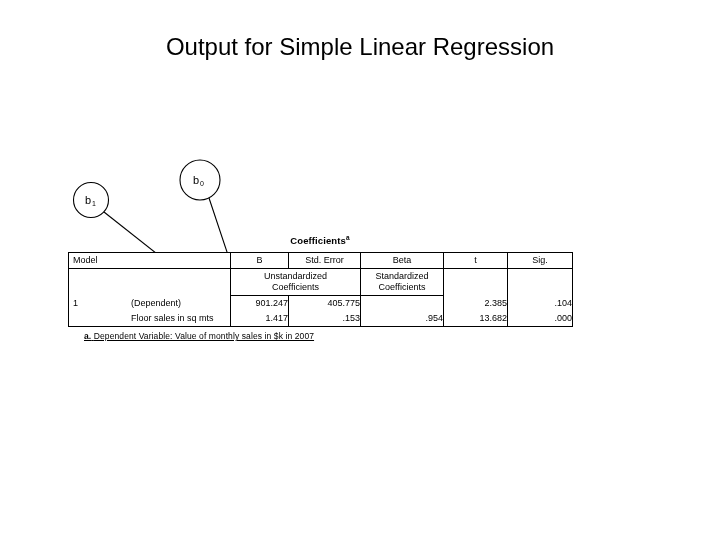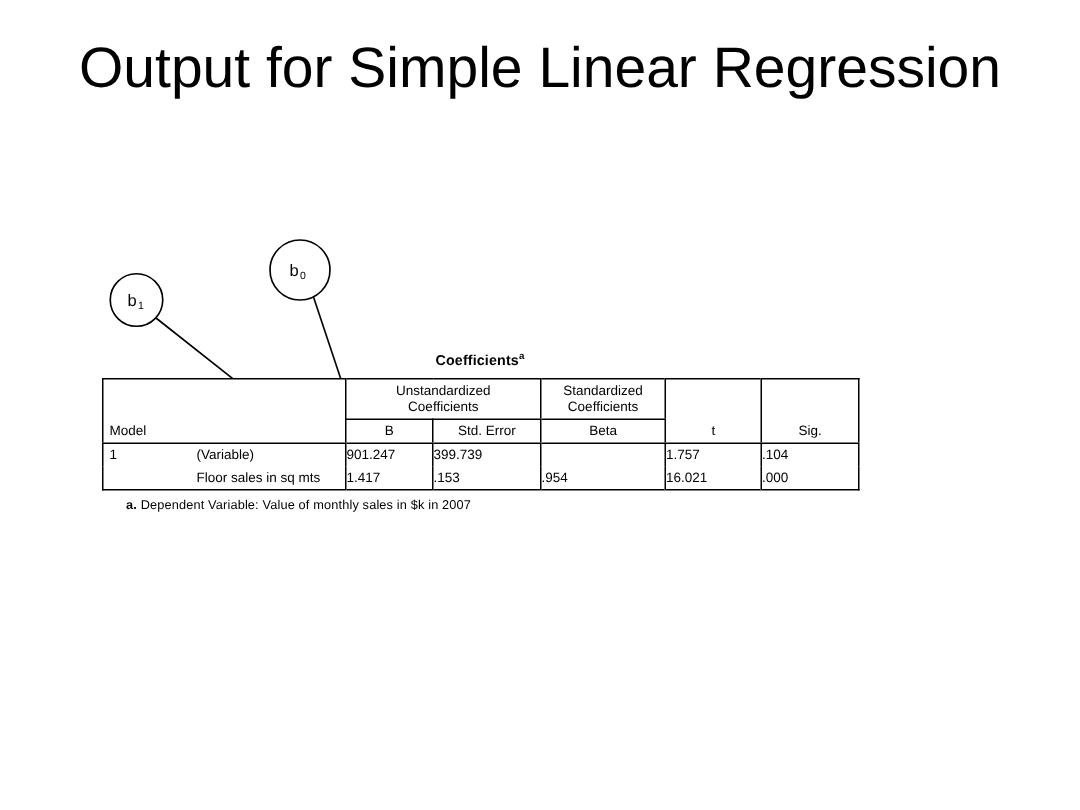--- a/index.html
+++ b/index.html
@@ -16,21 +16,21 @@
     color: #000000;
   }
 
   
   #slide-title {
     position: absolute;
     left: 0;
     top: 24px;
     width: 720px;
     text-align: center;
-    font-size: 38px;
+    font-size: 24px;
     line-height: 45px;
     font-weight: 400;
     letter-spacing: 0px;
     color: #000000;
   }
 
   
   #annotation-layer {
     position: absolute;
     left: 0;
@@ -105,21 +105,21 @@
   .hdr-2line { height: 26px; }
   .hdr-sub   { height: 15px; }
 
   
   .bl { border-left: 1.2px solid #000; }
   .bb-thick { border-bottom: 1.6px solid #000; }
   .bb-thin  { border-bottom: 1.1px solid #000; }
 
   
   .num {
-    text-align: left;
+    text-align: right;
     padding-right: 7px;
     font-size: 9px;
     height: 15px;
   }
   .model-cell {
     padding: 0;
   }
   .model-inner {
     display: flex;
     align-items: center;
@@ -134,20 +134,21 @@
     flex: 1 1 auto;
     padding-left: 18px;
   }
 
   #spss-footnote {
     font-family: "Liberation Sans", sans-serif;
     font-size: 8.5px;
     margin-top: 4px;
     padding-left: 16px;
     letter-spacing: 0.1px;
+    text-decoration: underline;
   }
   #spss-footnote .fn-marker {
     font-weight: bold;
     font-size: 8.5px;
   }
 </style>
 </head>
 <body>
 
 <div id="slide-title">Output for Simple Linear Regression</div>
@@ -185,67 +186,67 @@
       <col class="c-model">
       <col class="c-b">
       <col class="c-se">
       <col class="c-beta">
       <col class="c-t">
       <col class="c-sig">
     </colgroup>
     <tbody>
 
       <tr>
-        <td class="hdr hdr-2line"></td>
-        <td class="hdr hdr-2line bl bb-thin" colspan="2">
-          <div>Unstandardized</div>
-          <div>Coefficients</div>
-        </td>
-        <td class="hdr hdr-2line bl bb-thin">
-          <div>Standardized</div>
-          <div>Coefficients</div>
-        </td>
-        <td class="hdr hdr-2line bl"></td>
-        <td class="hdr hdr-2line bl"></td>
-      </tr>
-
-      <tr>
         <td class="hdr hdr-sub bb-thick" style="text-align:left;padding-left:4px;">Model</td>
         <td class="hdr hdr-sub bl bb-thick">B</td>
         <td class="hdr hdr-sub bl bb-thick">Std. Error</td>
         <td class="hdr hdr-sub bl bb-thick">Beta</td>
         <td class="hdr hdr-sub bl bb-thick">t</td>
         <td class="hdr hdr-sub bl bb-thick">Sig.</td>
       </tr>
 
       <tr>
+        <td class="hdr hdr-2line"></td>
+        <td class="hdr hdr-2line bl bb-thin" colspan="2">
+          <div>Unstandardized</div>
+          <div>Coefficients</div>
+        </td>
+        <td class="hdr hdr-2line bl bb-thin">
+          <div>Standardized</div>
+          <div>Coefficients</div>
+        </td>
+        <td class="hdr hdr-2line bl"></td>
+        <td class="hdr hdr-2line bl"></td>
+      </tr>
+
+      <tr>
         <td class="model-cell">
           <div class="model-inner">
             <span class="mi-num">1</span>
-            <span class="mi-lbl">(Variable)</span>
+            <span class="mi-lbl">(Dependent)</span>
           </div>
         </td>
         <td class="num bl">901.247</td>
-        <td class="num bl">399.739</td>
+        <td class="num bl">405.775</td>
         <td class="num bl"></td>
-        <td class="num bl">1.757</td>
+        <td class="num bl">2.385</td>
         <td class="num bl">.104</td>
       </tr>
 
       <tr>
         <td class="model-cell">
           <div class="model-inner">
             <span class="mi-num"></span>
             <span class="mi-lbl">Floor sales in sq mts</span>
           </div>
         </td>
         <td class="num bl">1.417</td>
         <td class="num bl">.153</td>
         <td class="num bl">.954</td>
-        <td class="num bl">16.021</td>
+        <td class="num bl">13.682</td>
         <td class="num bl">.000</td>
       </tr>
     </tbody>
   </table>
 
   <div id="spss-footnote">
     <span class="fn-marker">a.</span>
     <span>Dependent Variable: Value of monthly sales in $k in 2007</span>
   </div>
 

